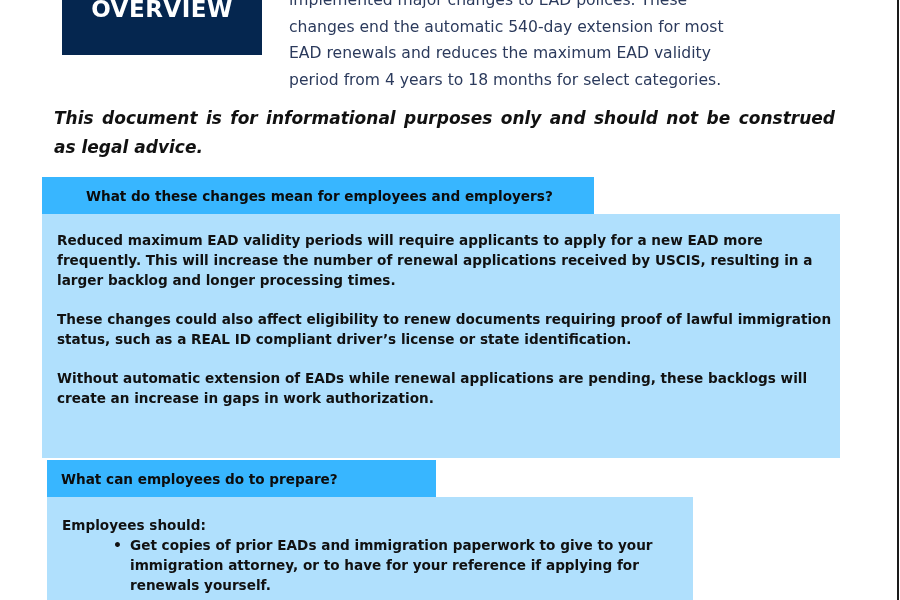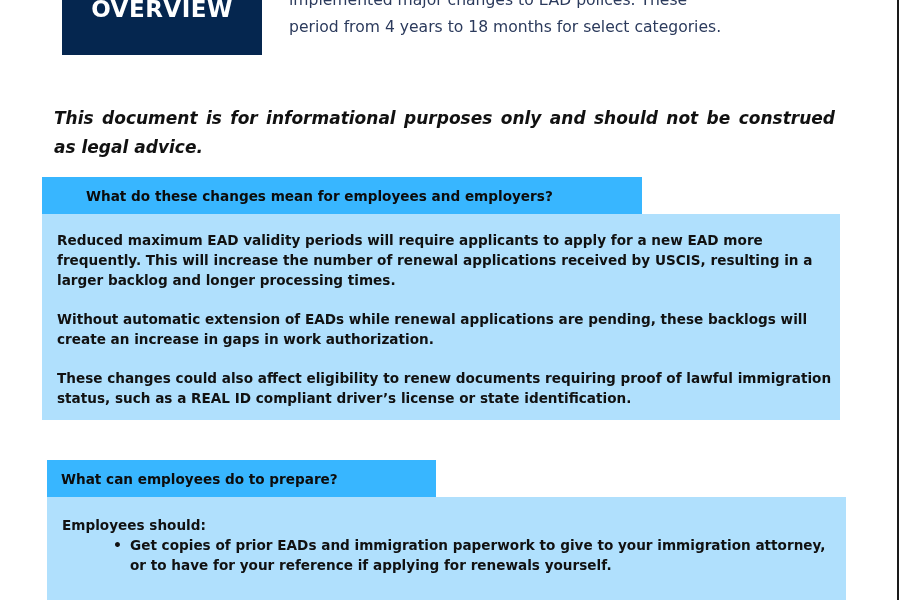--- a/index.html
+++ b/index.html
@@ -35,57 +35,59 @@
     position:absolute; background:#38b6ff; color:#0c0c0c;
     font-family:"DejaVu Sans", sans-serif; font-weight:bold; font-size:13.6px;
     box-sizing:border-box; padding-left:14px; display:flex; align-items:center;
   }
   .sec-body {
     position:absolute; background:#b0e0fd; color:#111111;
     font-family:"DejaVu Sans", sans-serif; font-weight:bold; font-size:13.6px;
     line-height:20px; box-sizing:border-box;
   }
   .sec-body p { margin:0; }
-  #h1 { left:42px; top:177px; width:600px; height:37px;padding-left:44px; }
-  #b1 { left:42px; top:214px; width:798px; height:206px; padding:16px 0 0 15px; }
+  #h1 { left:42px; top:177px; width:552px; height:37px;padding-left:44px; }
+  #b1 { left:42px; top:214px; width:798px; height:244px; padding:16px 0 0 15px; }
   #b1 p + p { margin-top:19px; }
   #h2 { left:47px; top:460px; width:389px; height:37px; }
-  #b2 { left:47px; top:497px; width:799px; height:103px; padding:18px 0 0 15px; }
+  #b2 { left:47px; top:497px; width:646px; height:103px; padding:18px 0 0 15px; }
   ul { margin:0; padding:0 0 0 28px; }
   li { list-style:none; position:relative;margin-left:40px; }
   li::before {
     content:"\2022"; position:absolute; left:-17px; top:0; font-size:14px;
   }
 </style>
 </head>
 <body>
 
 <div class="page-edge"></div>
 
 <div class="overview-box">
   <span class="overview-title">OVERVIEW</span>
 </div>
 
 <div class="intro">
   <div>implemented major changes to EAD polices. These</div>
+  <div>changes end the automatic 540-day extension for most</div>
+  <div>EAD renewals and reduces the maximum EAD validity</div>
   <div>period from 4 years  to 18 months for select categories.</div>
 </div>
 
 <div class="disclaimer">
   <span>This document is for informational purposes only and should not be</span>
   <span>construed as legal advice.</span>
 </div>
 
 <div class="sec-head" id="h1">
   <span>What do these changes mean for employees and employers?</span>
 </div>
 <div class="sec-body" id="b1">
   <p>Reduced maximum EAD validity periods will require applicants to apply for a new EAD more frequently. This will increase the number of renewal applications received by USCIS, resulting in a larger backlog and longer processing times.</p>
+  <p>These changes could also affect eligibility to renew documents requiring proof of lawful immigration status, such as a REAL ID compliant driver’s license or state identification.</p>
   <p>Without automatic extension of EADs while renewal applications are pending, these backlogs will create an increase in gaps in work authorization.</p>
-  <p>These changes could also affect eligibility to renew documents requiring proof of lawful immigration status, such as a REAL ID compliant driver’s license or state identification.</p>
 </div>
 
 <div class="sec-head" id="h2">
   <span>What can employees do to prepare?</span>
 </div>
 <div class="sec-body" id="b2">
   <p>Employees should:</p>
   <ul>
     <li>Get copies of prior EADs and immigration paperwork to give to your immigration attorney, or to have for your reference if applying for renewals yourself.</li>
   </ul>

